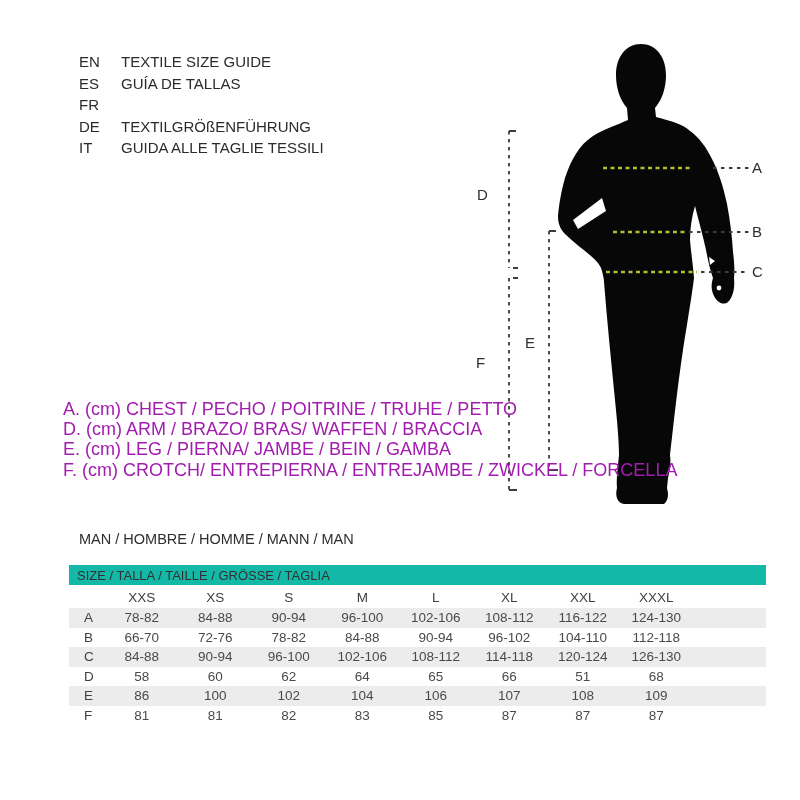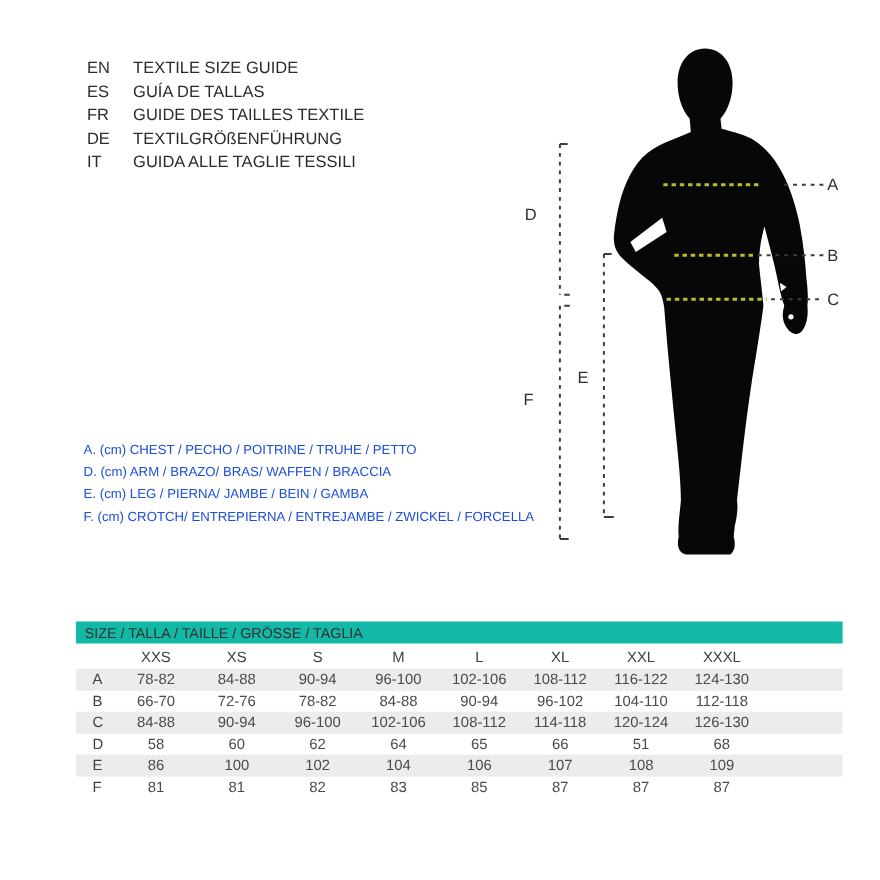--- a/index.html
+++ b/index.html
@@ -9,21 +9,21 @@
   
   .lang-list { position:absolute; left:58px; top:51px; font-size:15px; font-weight:500; }
   .lang-row { display:flex; height:21.5px; align-items:center; }
   .lang-code { width:42px; }
 
   
   .figure-svg { position:absolute; left:440px; top:30px; width:320px; height:490px; }
   .figure-svg text { font-family:"Liberation Sans", sans-serif; font-size:15px; fill:#2e2e2e; }
 
   
-  .legend { position:absolute; left:55px; top:399px; font-size:12px; color:#1d4ed8; }
+  .legend { position:absolute; left:42px; top:399px; font-size:18px; color:#a21caf; }
   .legend-item { height:20.2px; line-height:20.2px; white-space:nowrap; }
   .category-line { position:absolute; left:58px; top:531px; font-size:14.5px; color:#2e2e2e; }
 
   
   .size-table { position:absolute; left:48px; top:565px; width:697px; font-size:13.5px; color:#4a4a4a; }
   .table-title-bar { height:20px; background:#14b8a6; color:#303030; display:flex; align-items:center;
                      padding-left:8px; box-sizing:border-box; font-size:13px; margin-bottom:2px; }
   .t-row { display:grid; grid-template-columns:36px repeat(8,73.5px) 1fr; align-items:center; height:19.5px; }
   .t-row.cols { height:21px; color:#404040; }
   .t-row.stripe { background:#ececec; }
@@ -39,21 +39,20 @@
     <div class="lang-row">
       <span class="lang-code">EN</span>
       <span class="lang-title">TEXTILE SIZE GUIDE</span>
     </div>
     <div class="lang-row">
       <span class="lang-code">ES</span>
       <span class="lang-title">GUÍA DE TALLAS</span>
     </div>
     <div class="lang-row">
       <span class="lang-code">FR</span>
-      <span class="lang-title">GUIDE DES TAILLES TEXTILE</span>
     </div>
     <div class="lang-row">
       <span class="lang-code">DE</span>
       <span class="lang-title">TEXTILGRÖßENFÜHRUNG</span>
     </div>
     <div class="lang-row">
       <span class="lang-code">IT</span>
       <span class="lang-title">GUIDA ALLE TAGLIE TESSILI</span>
     </div>
   </div>
@@ -129,20 +128,21 @@
     <text x="64" y="318">E</text>
     <text x="15" y="338">F</text>
   </svg>
 
   <div class="legend">
     <div class="legend-item">A. (cm) CHEST / PECHO / POITRINE / TRUHE / PETTO</div>
     <div class="legend-item">D. (cm) ARM / BRAZO/ BRAS/ WAFFEN / BRACCIA</div>
     <div class="legend-item">E. (cm) LEG / PIERNA/ JAMBE / BEIN / GAMBA</div>
     <div class="legend-item">F. (cm) CROTCH/ ENTREPIERNA / ENTREJAMBE / ZWICKEL / FORCELLA</div>
   </div>
+  <div class="category-line">MAN / HOMBRE / HOMME / MANN / MAN</div>
 
   <div class="size-table">
     <div class="table-title-bar">
       <span>SIZE / TALLA / TAILLE / GRÖSSE / TAGLIA</span>
     </div>
     <div class="t-row cols">
       <span class="t-label"></span>
       <span class="t-cell">XXS</span>
       <span class="t-cell">XS</span>
       <span class="t-cell">S</span>

